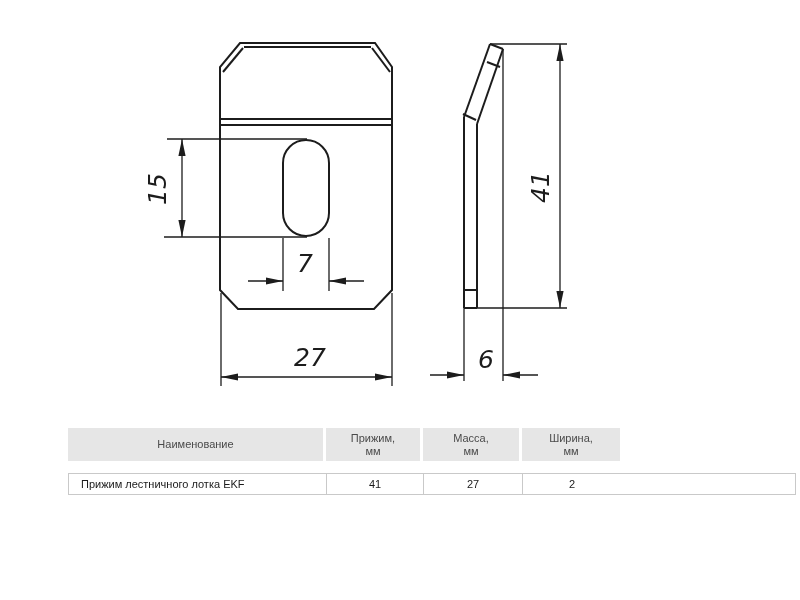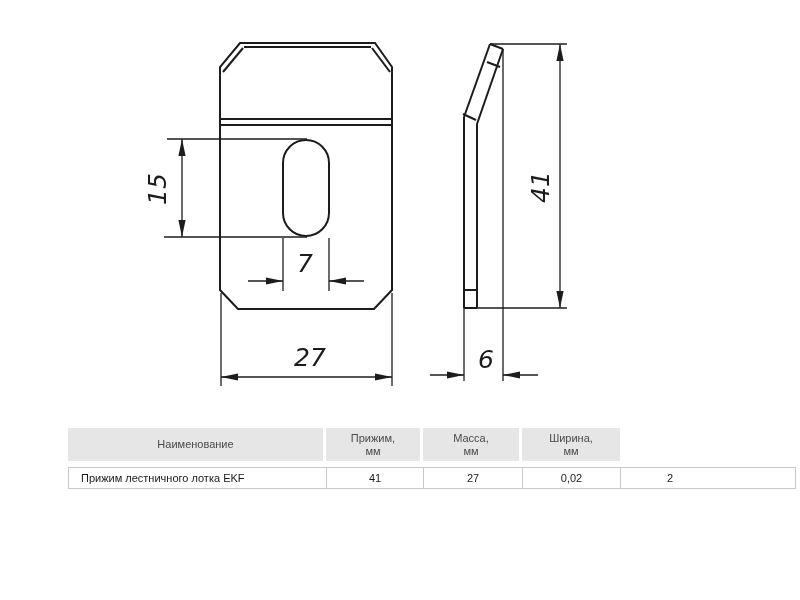--- a/index.html
+++ b/index.html
@@ -7,21 +7,21 @@
           font-family:"Liberation Sans", sans-serif;}
   .drawing-svg{position:absolute;left:0;top:0;}
   .dim-text{font-family:"DejaVu Sans", sans-serif;font-style:italic;font-size:25px;fill:#1c1c1c;}
   
   .spec-table{position:absolute;left:68px;top:428px;width:728px;}
   .thead{display:grid;grid-template-columns:258px 97px 99px 98px 98px;}
   .th{box-sizing:border-box;background:#e6e6e6;height:33px;display:flex;flex-direction:column;
       justify-content:center;align-items:center;color:#4a4a4a;font-size:11px;line-height:13px;
       border-right:3px solid #fff;}
   .th:last-child{border-right:none;}
-  .trow{display:grid;grid-template-columns:258px 97px 99px 98px 98px;margin-top:6px;
+  .trow{display:grid;grid-template-columns:258px 97px 99px 98px 98px;margin-top:12px;
         border:1px solid #c9c9c9;height:20px;}
   .td{box-sizing:border-box;display:flex;align-items:center;justify-content:center;
       font-size:11px;color:#1a1a1a;border-right:1px solid #c9c9c9;}
   .td:last-child{border-right:none;}
   .td.name{justify-content:flex-start;padding-left:12px;}
 </style>
 </head>
 <body>
 
 <div class="canvas">
@@ -114,18 +114,17 @@
       </div>
       <div class="th">
         <span>Ширина,</span>
         <span>мм</span>
       </div>
     </div>
     <div class="trow">
       <div class="td name">Прижим лестничного лотка EKF</div>
       <div class="td">41</div>
       <div class="td">27</div>
-      <div class="td">0,02</div>
       <div class="td">2</div>
     </div>
   </div>
 
 </div>
 
 </body></html>

